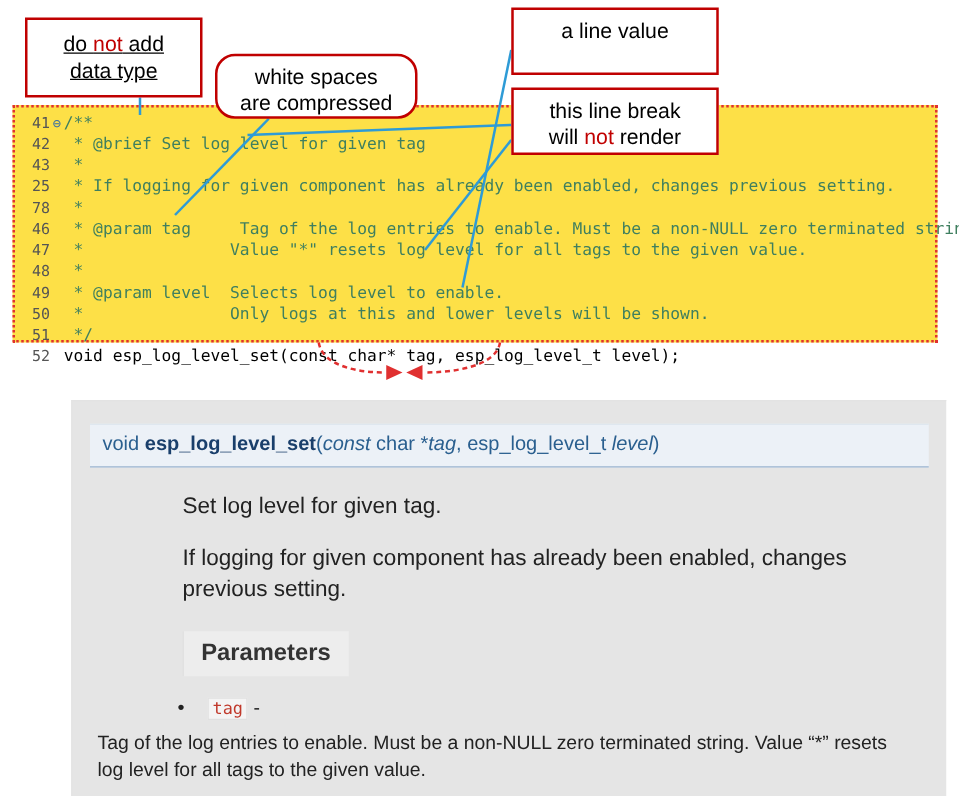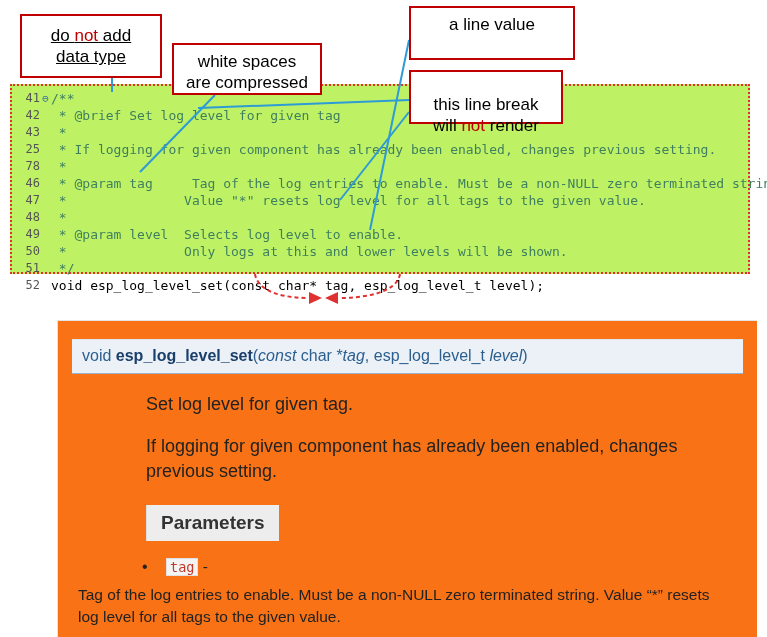--- a/index.html
+++ b/index.html
@@ -35,37 +35,38 @@
     left: 20px;
     top: 14px;
     width: 142px;
     height: 64px;
     padding-top: 9px;
     text-decoration: underline;
   }
   #callout-whitespace {
     left: 172px;
     top: 43px;
-    width: 150px;
+    width: 162px;
     height: 52px;
     padding-top: 6px;
+    border-radius: 16px;
   }
   #callout-linebreak-render {
     left: 409px;
     top: 6px;
     width: 166px;
     height: 54px;
     padding-top: 6px;
   }
   #callout-linebreak-norender {
     left: 409px;
     top: 70px;
-    width: 154px;
+    width: 166px;
     height: 54px;
-    padding-top: 22px;
+    padding-top: 6px;
   }
 
   
   #leaders {
     position: absolute;
     left: 0;
     top: 0;
     width: 767px;
     height: 637px;
     z-index: 20;
@@ -73,21 +74,21 @@
   }
 
   
   #code-block {
     position: absolute;
     left: 10px;
     top: 84px;
     width: 740px;
     height: 190px;
     border: 2px dotted #e03030;
-    background: #bef264;
+    background: #fde047;
     box-sizing: border-box;
     padding: 4px 2px 4px 2px;
     z-index: 10;
   }
   .code-line {
     display: flex;
     align-items: flex-start;
     height: 17px;
     font-family: "DejaVu Sans Mono", monospace;
     font-size: 13px;
@@ -128,21 +129,21 @@
     pointer-events: none;
   }
 
   
   #doc-panel {
     position: absolute;
     left: 57px;
     top: 320px;
     width: 700px;
     height: 317px;
-    background: #f97316;
+    background: #e5e5e5;
     border-top: 1px solid #e3e3e3;
     border-left: 1px solid #e3e3e3;
     box-sizing: border-box;
     z-index: 10;
     font-family: "Liberation Sans", sans-serif;
   }
   #doc-signature {
     margin: 18px 14px 0 14px;
     padding: 7px 10px 8px 10px;
     background: #ecf1f7;

